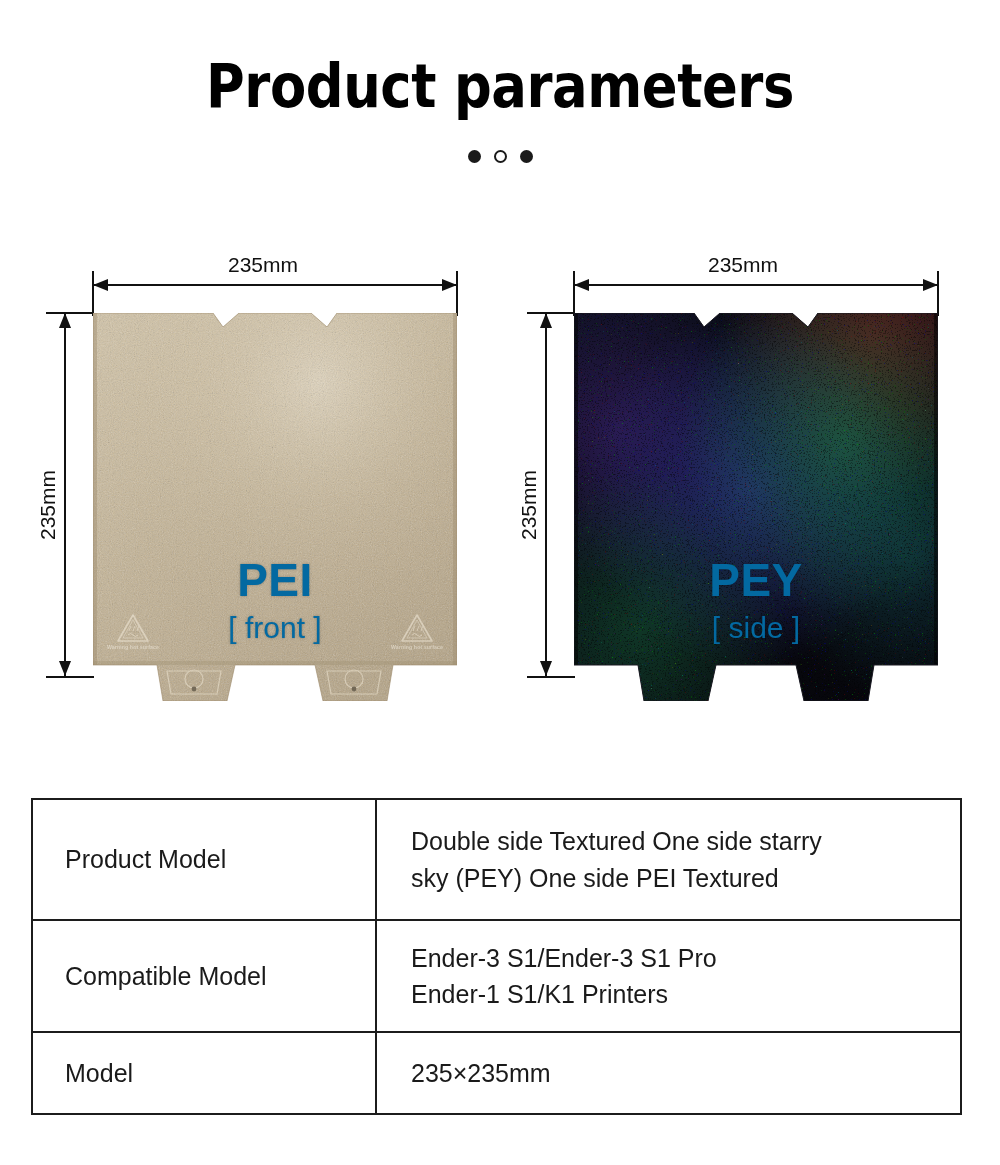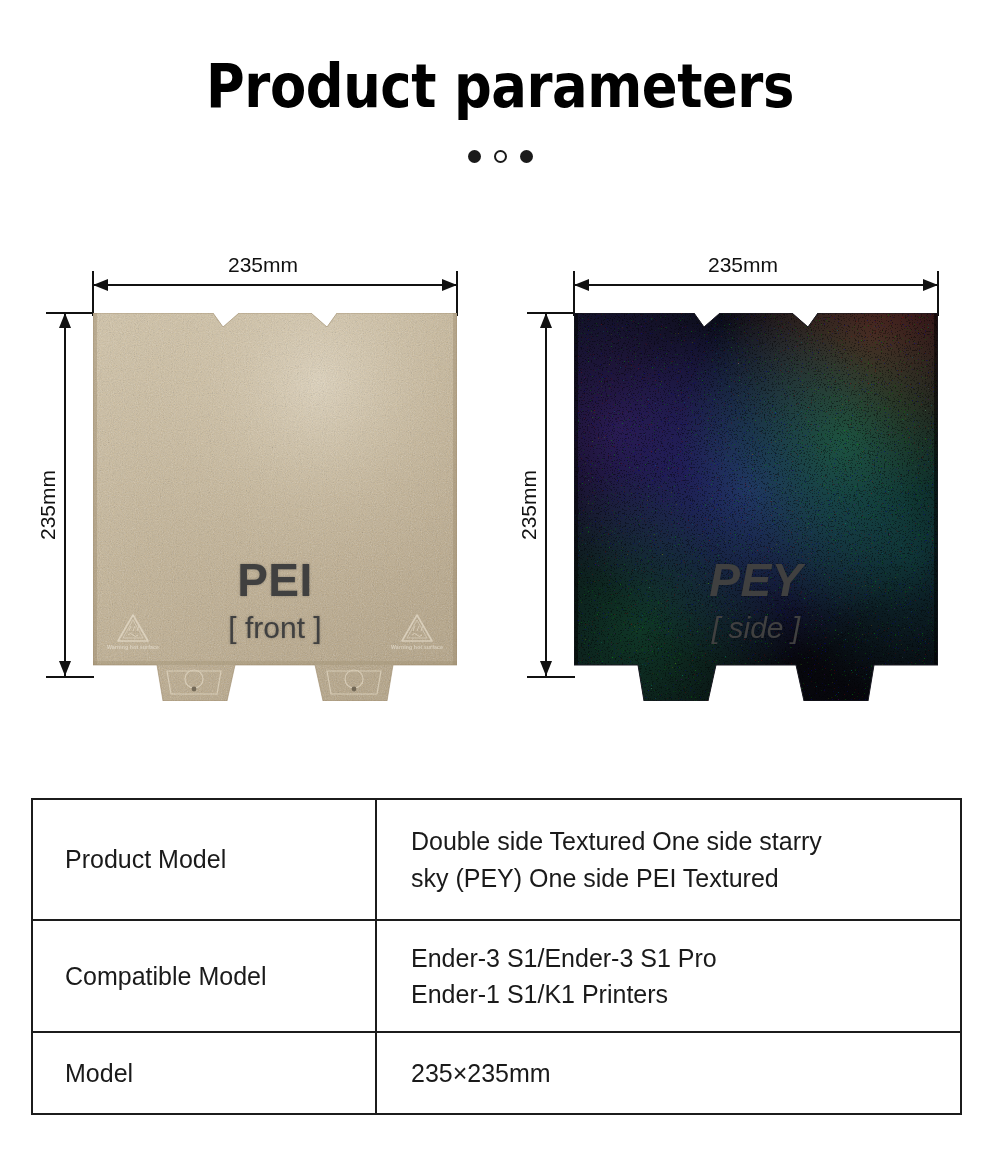--- a/index.html
+++ b/index.html
@@ -88,21 +88,21 @@
   .plate {
     position: absolute;
     overflow: visible;
   }
   .plate svg { display: block; }
 
   .plate-text {
     position: absolute;
     width: 100%;
     text-align: center;
-    color: #404040;
+    color: #0369a1;
     pointer-events: none;
   }
   .plate-code {
     font-size: 46px;
     font-weight: 700;
     line-height: 1;
     letter-spacing: 0.5px;
     text-shadow: 0 0 3px rgba(0,0,0,0.25);
   }
   .plate-side {
@@ -274,21 +274,21 @@
     <div class="arrow-head ah-left" style="left:74px;  top:279px;"></div>
     <div class="arrow-head ah-right" style="left:423px; top:279px;"></div>
 
     <div class="dim-line ext-h" style="left:27px; top:312px; width:48px;"></div>
     <div class="dim-line ext-h" style="left:27px; top:676px; width:48px;"></div>
     <div class="dim-line arrow-line-v" style="left:45px; top:313px; height:363px;"></div>
     <div class="arrow-head ah-up" style="left:40px; top:313px;"></div>
     <div class="arrow-head ah-down" style="left:40px; top:661px;"></div>
     <div class="dim-label-v" style="left:17px; top:540px;">235mm</div>
 
-    <div class="plate" id="plate-pey" style="left:74px; top:313px; width:364px; height:388px;font-style:italic;">
+    <div class="plate" id="plate-pey" style="left:74px; top:313px; width:364px; height:388px;">
       <svg width="364" height="388" viewBox="0 0 364 388">
         <defs>
           <linearGradient id="peyBase" x1="0" y1="0" x2="0.85" y2="1">
             <stop offset="0%" stop-color="#101528"></stop>
             <stop offset="30%" stop-color="#0c0f1c"></stop>
             <stop offset="65%" stop-color="#090a12"></stop>
             <stop offset="100%" stop-color="#07070c"></stop>
           </linearGradient>
 
           <radialGradient id="peyRed" cx="0.82" cy="0.06" r="0.42">

